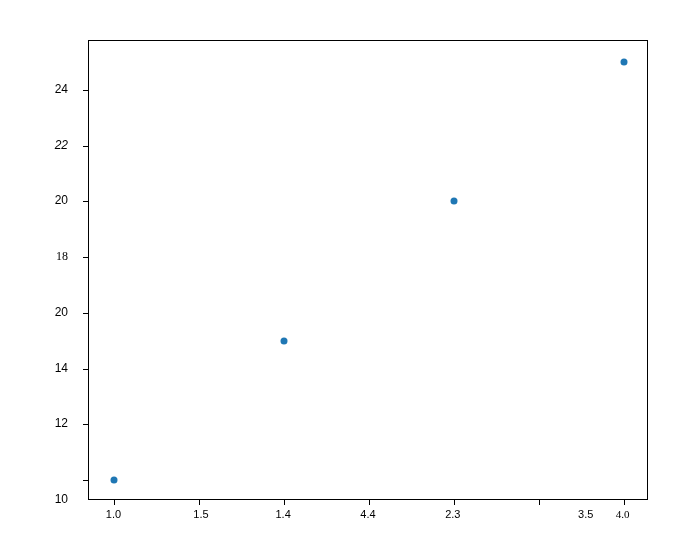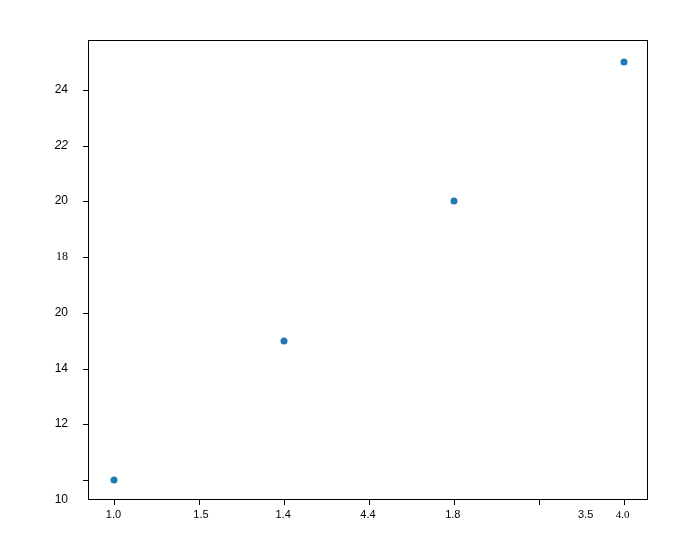--- a/index.html
+++ b/index.html
@@ -104,16 +104,16 @@
     <div class="y-label" style="top: 216.061px; font-family: Liberation Serif, serif;">18</div>
     <div class="y-label" style="top: 160.303px;">20</div>
     <div class="y-label" style="top: 104.545px; font-style: italic;">22</div>
     <div class="y-label" style="top: 48.7879px;">24</div>
   </div>
 <div class="x-labels-wrap">
     <div class="x-label" style="left: 25.4545px;">1.0</div>
     <div class="x-label" style="left: 113px;">1.5</div>
     <div class="x-label" style="left: 195.152px;">1.4</div>
     <div class="x-label" style="left: 280px;">4.4</div>
-    <div class="x-label" style="left: 364.848px;">1.8</div>
+    <div class="x-label" style="left: 364.848px;">2.3</div>
     <div class="x-label" style="left: 449.697px; margin-left: 48px;">3.5</div>
     <div class="x-label" style="left: 534.545px; font-family: Liberation Serif, serif;">4.0</div>
   </div>
 
 </body></html>

